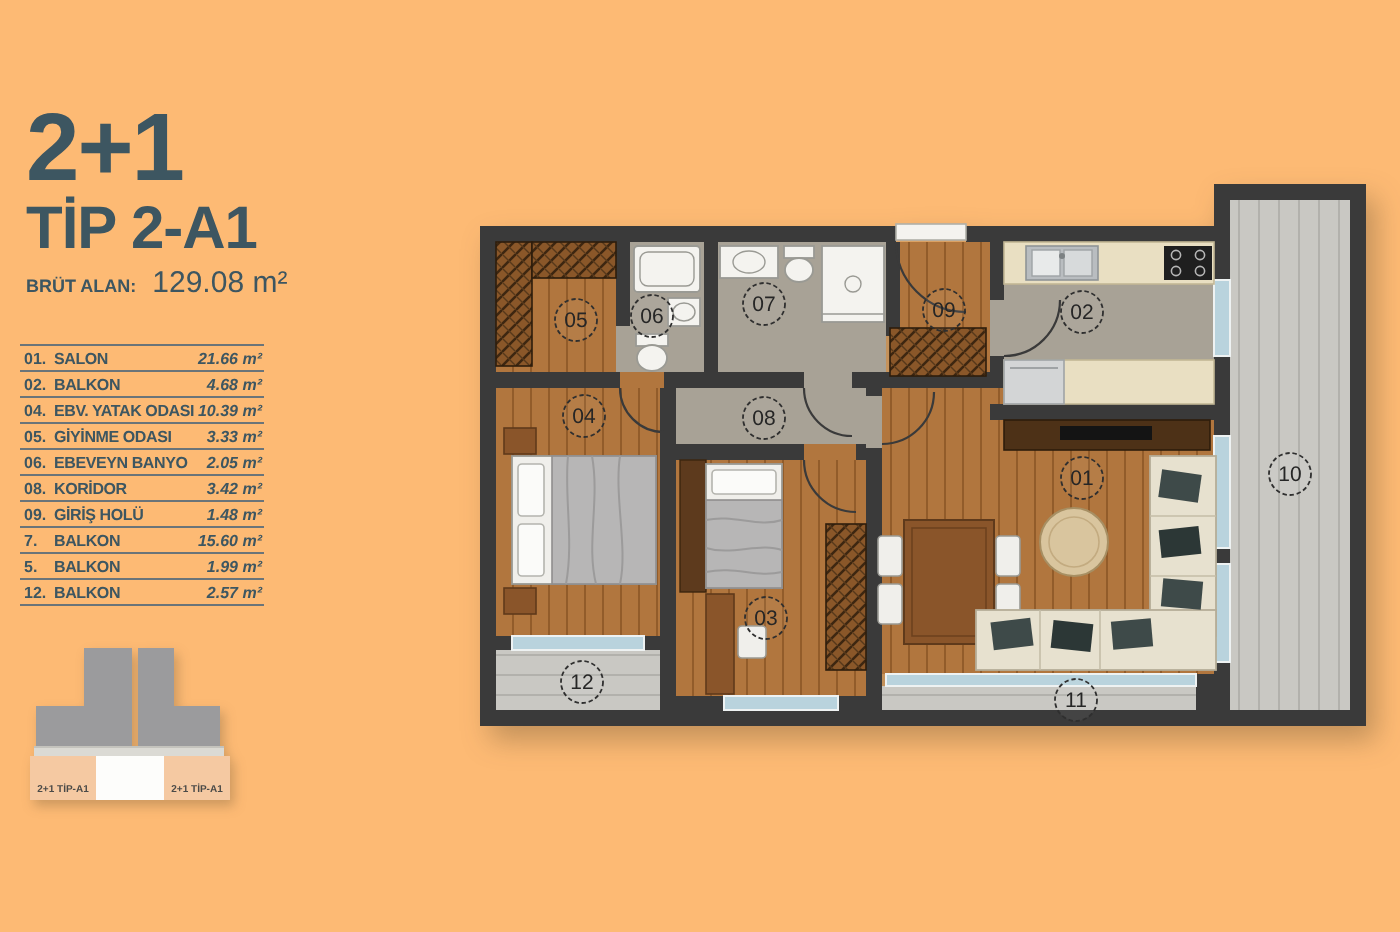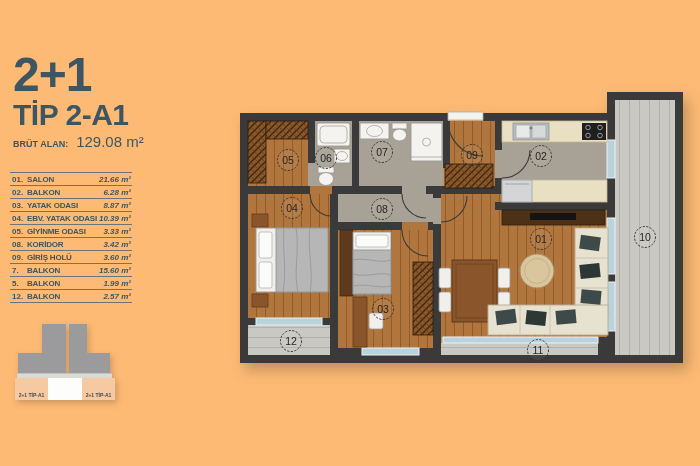--- a/index.html
+++ b/index.html
@@ -51,46 +51,46 @@
 
   <div class="room-table">
     <div class="lrow">
         <span class="lno">01.</span>
         <span class="lname">SALON</span>
         <span class="larea">21.66 m²</span>
       </div>
     <div class="lrow">
         <span class="lno">02.</span>
         <span class="lname">BALKON</span>
-        <span class="larea">6.28 m²</span>
-      </div>
-    <div class="lrow">
-        <span class="lno">03.</span>
-        <span class="lname">YATAK ODASI</span>
-        <span class="larea">8.87 m²</span>
+        <span class="larea">4.68 m²</span>
       </div>
     <div class="lrow">
         <span class="lno">04.</span>
         <span class="lname">EBV. YATAK ODASI</span>
         <span class="larea">10.39 m²</span>
       </div>
     <div class="lrow">
         <span class="lno">05.</span>
         <span class="lname">GİYİNME ODASI</span>
         <span class="larea">3.33 m²</span>
       </div>
     <div class="lrow">
+        <span class="lno">06.</span>
+        <span class="lname">EBEVEYN BANYO</span>
+        <span class="larea">2.05 m²</span>
+      </div>
+    <div class="lrow">
         <span class="lno">08.</span>
         <span class="lname">KORİDOR</span>
         <span class="larea">3.42 m²</span>
       </div>
     <div class="lrow">
         <span class="lno">09.</span>
         <span class="lname">GİRİŞ HOLÜ</span>
-        <span class="larea">3.60 m²</span>
+        <span class="larea">1.48 m²</span>
       </div>
     <div class="lrow">
         <span class="lno">7.</span>
         <span class="lname">BALKON</span>
         <span class="larea">15.60 m²</span>
       </div>
     <div class="lrow">
         <span class="lno">5.</span>
         <span class="lname">BALKON</span>
         <span class="larea">1.99 m²</span>

